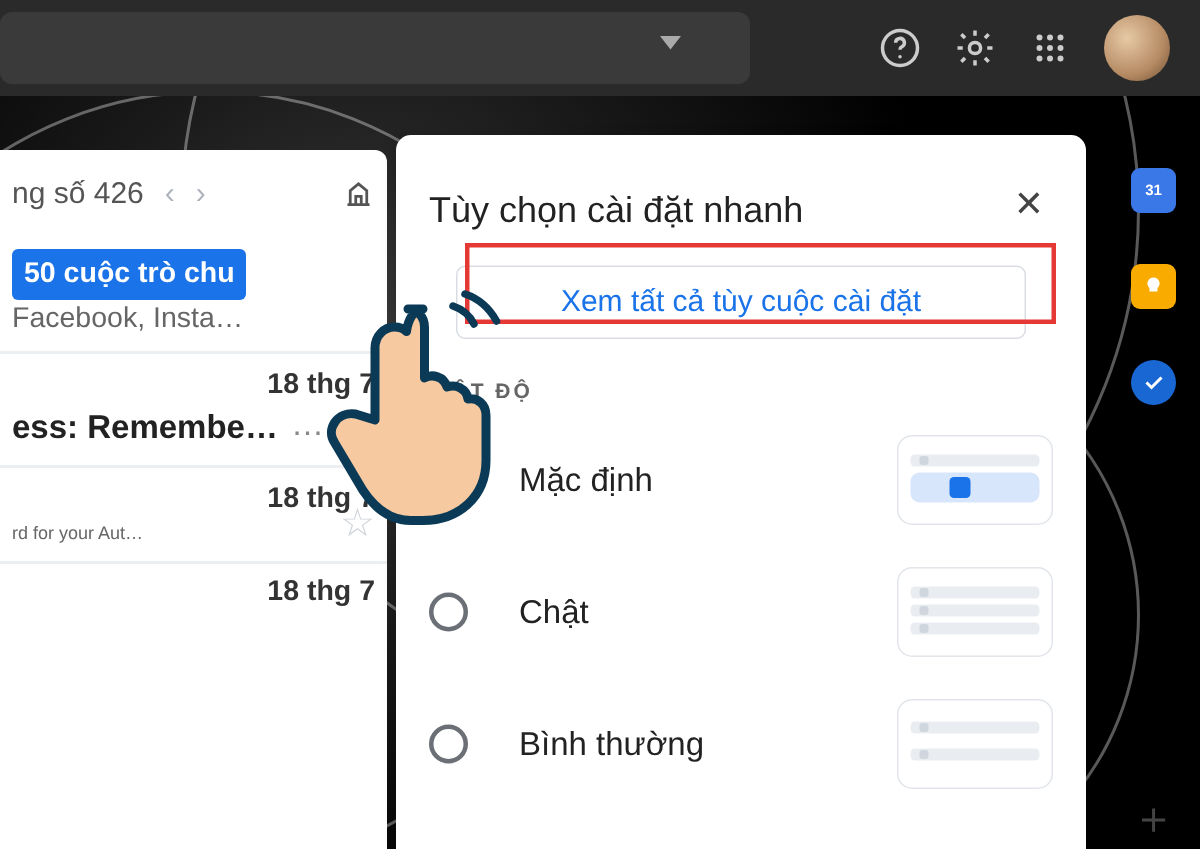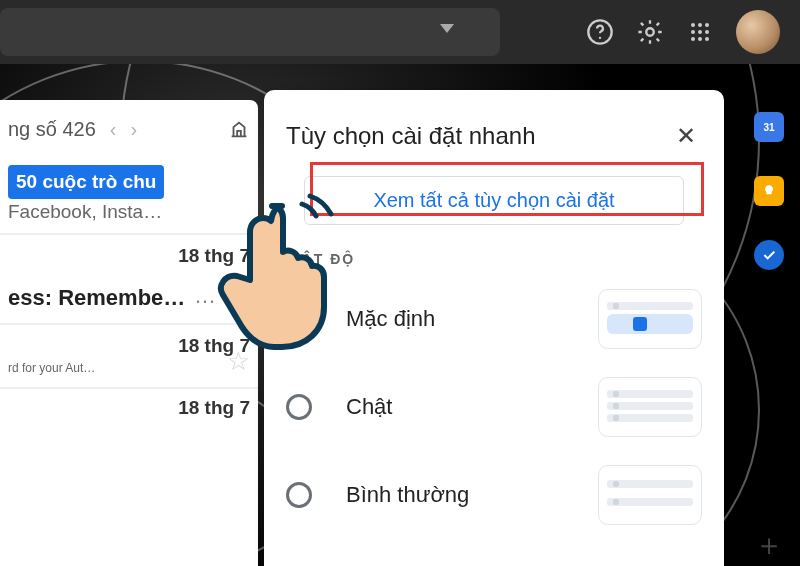--- a/index.html
+++ b/index.html
@@ -38,34 +38,34 @@
     background: #fff; border-radius: 0 8px 0 0; padding-top: 12px;
   }
   .countbar { display: flex; align-items: flex-start; gap: 14px; color: #666; font-size: 20px; padding: 6px 8px; }
   .count { color: #555; }
   .chev { color: #aeb4bd; font-size: 20px; }
   .bldg { margin-left: auto; color: #555; }
   .section-label { display:inline-block; background:#1a73e8; color:#ffffff; padding:6px 8px; border-radius:4px; font-weight:bold; font-size:19px; margin:14px 0 2px 8px; }
   .section-sub { color:#666; font-size:19px; padding:0 8px 10px 8px; border-bottom:2px solid #eceff1; }
   .mailrow { padding:10px 8px 12px 8px; border-bottom:2px solid #eceff1; position:relative; }
   .mailrow .date { text-align:right; font-weight:bold; color:#333; font-size:19px; }
-  .mailrow .subj { font-weight:bold; color:#222; font-size:22px; margin-top:18px; white-space:nowrap; overflow:hidden; text-overflow:ellipsis; }
+  .mailrow .subj { font-weight:bold; color:#222; font-size:22px; margin-top:4px; white-space:nowrap; overflow:hidden; text-overflow:ellipsis; }
   .mailrow .prev { color:#666; font-size:12px; margin-top:4px; white-space:nowrap; overflow:hidden; text-overflow:ellipsis; }
   .star { position:absolute; right:8px; bottom:10px; color:#cfd4da; font-size:26px; }
   .dotdot { position:absolute; right:40px; bottom:14px; color:#888; font-size:22px; letter-spacing:2px; }
   .lonedate { text-align:right; font-weight:bold; color:#333; font-size:19px; padding:8px 8px 0 0; }
   .tagicon { position:absolute; right:-34px; top:80px; color:#333; font-size:22px; }
 
   
   .panel {
     position: absolute; left: 264px; top: 90px; width: 460px; bottom: 0;
     background: #fff; border-radius: 10px 10px 0 0; padding: 28px 22px 10px 22px;
     box-shadow: -2px 0 8px rgba(0,0,0,0.15);
   }
-  .panel-head { display:flex; align-items:center; }
+  .panel-head { display:flex; align-items:flex-end; }
   .panel-title { font-size:24px; color:#222; flex:1; }
   .close-x { font-size:24px; color:#444; cursor:pointer; padding:4px 6px; }
   .see-all-wrap { margin:22px 0 26px 0; display:flex; justify-content:center; }
   .see-all {
     border:1px solid #d9dde3; color:#1a73e8; background:#fff; font-size:20px;
     padding:12px 18px; border-radius:6px; cursor:pointer; width:380px; text-align:center;
   }
   .see-all-highlight { position:absolute; border:3px solid #e53935; pointer-events:none; }
   .group-label { font-size:14px; letter-spacing:2px; color:#666; font-weight:bold; margin:6px 0 12px 2px; }
   .radio-row { display:flex; align-items:center; gap:34px; padding:10px 0 18px 0; }
@@ -167,21 +167,21 @@
   <div class="lonedate">18 thg 7</div>
 </div>
 
 <div class="panel">
   <div class="panel-head">
     <div class="panel-title">Tùy chọn cài đặt nhanh</div>
     <div class="close-x">✕</div>
   </div>
 
   <div class="see-all-wrap">
-    <button class="see-all">Xem tất cả tùy chọn cài đặt</button>
+    <button class="see-all">Xem tất cả tùy cuộc cài đặt</button>
   </div>
   <div class="see-all-highlight" style="left:46px; top:72px; width:394px; height:54px;"></div>
 
   <div class="group-label">MẬT ĐỘ</div>
 
   <div class="radio-row">
     <div class="radio-outer sel">
         <div class="radio-inner"></div>
       </div>
     <div class="radio-label">Mặc định</div>

